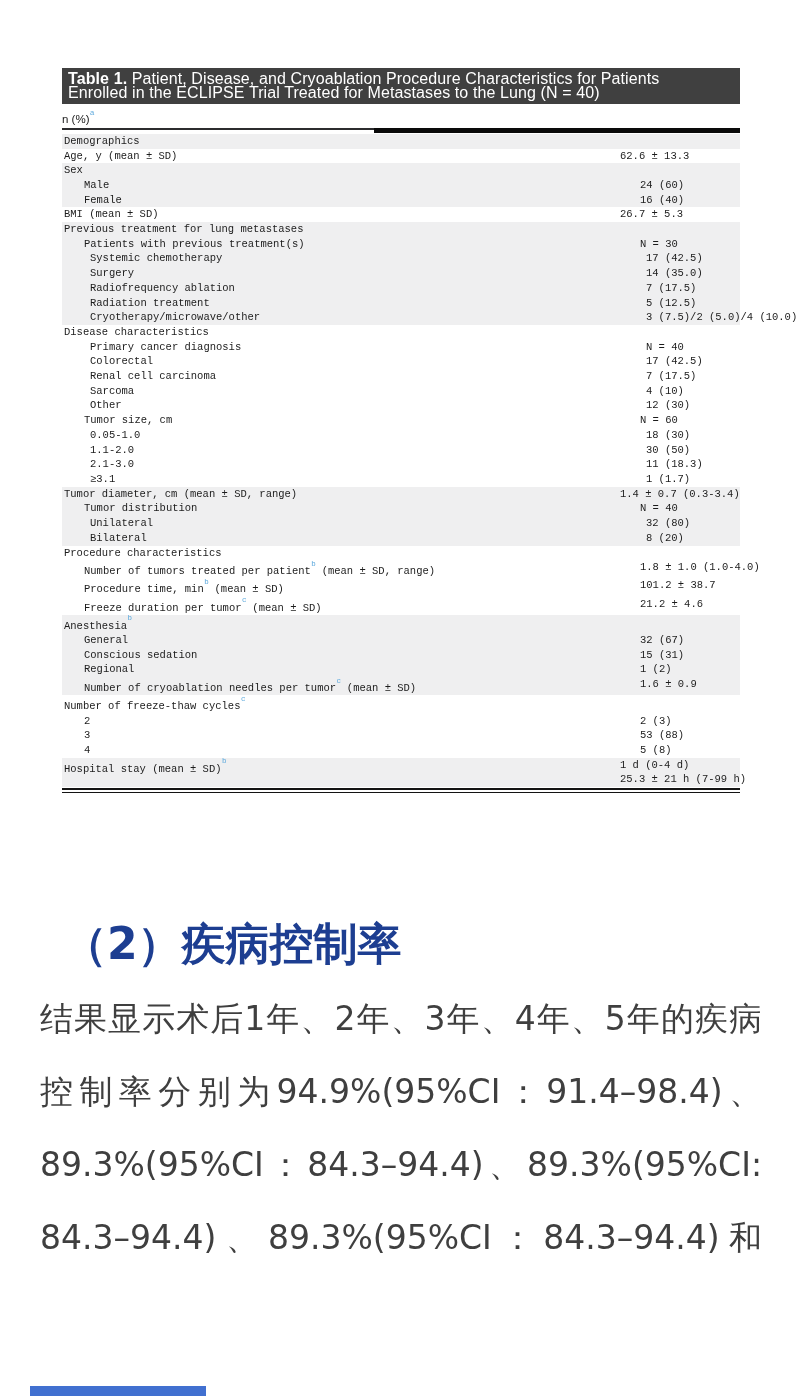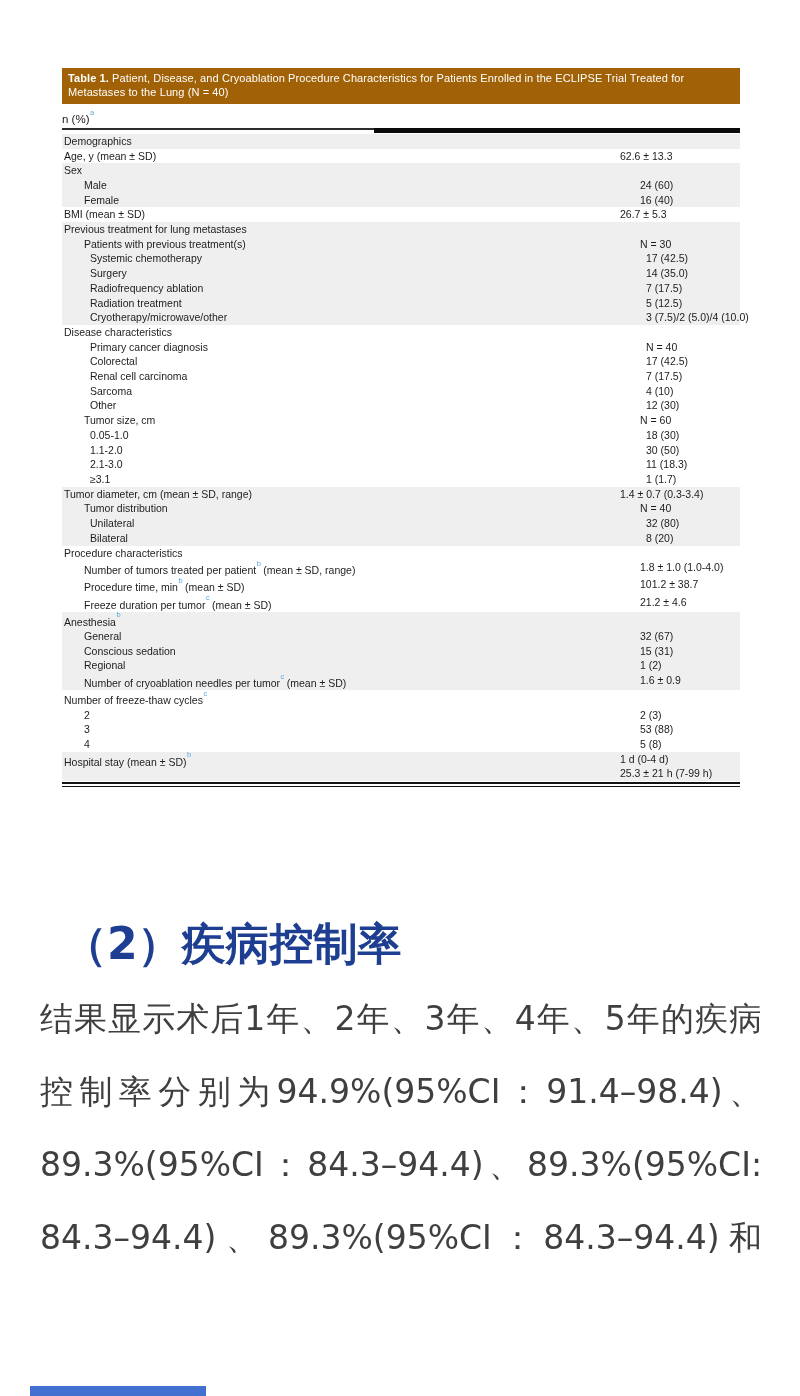--- a/index.html
+++ b/index.html
@@ -4,33 +4,33 @@
 <style>
   html,body{margin:0;padding:0;}
   body{
     width:800px;height:1396px;position:relative;background:#ffffff;
     font-family:"Liberation Sans","DejaVu Sans",sans-serif;overflow:hidden;
   }
 
   
   .table-wrap{position:absolute;left:62px;top:68px;width:678px;}
   .table-titlebar{
-    background:#a16207;color:#ffffff;font-size:11px;line-height:13.5px;
+    background:#404040;color:#ffffff;font-size:16px;line-height:13.5px;
     padding:4px 24px 5px 6px;letter-spacing:.1px;
   }
   .table-titlebar b{font-weight:bold;}
   .thead{
     display:flex;align-items:flex-end;padding:7px 0 3px 0;font-size:11.5px;color:#222;
   }
   .thead .hc{flex:0 0 556px;}
   .thead .hv{flex:1;}
   .header-rule{position:relative;height:5px;}
   .header-rule .thin{position:absolute;left:0;right:0;top:0;height:2px;background:#2c2c2e;}
   .header-rule .thick{position:absolute;left:46%;right:0;top:0;height:5px;background:#0a0a0a;}
-  .trows{margin-top:1px;}
+  .trows{margin-top:1px;font-family:Liberation Mono, monospace;}
   .trow{display:flex;font-size:10.5px;line-height:14.7px;color:#1c1c1c;}
   .trow.shade{background:#efeff0;}
   .tlabel{flex:0 0 556px;}
   .tvalue{flex:1;white-space:nowrap;}
   .ind0{padding-left:2px;}
   .ind1{padding-left:22px;}
   .ind2{padding-left:28px;}
   sup.fnote{
     color:#5da9dd;font-size:7.5px;position:relative;top:-3.5px;left:.5px;
   }

